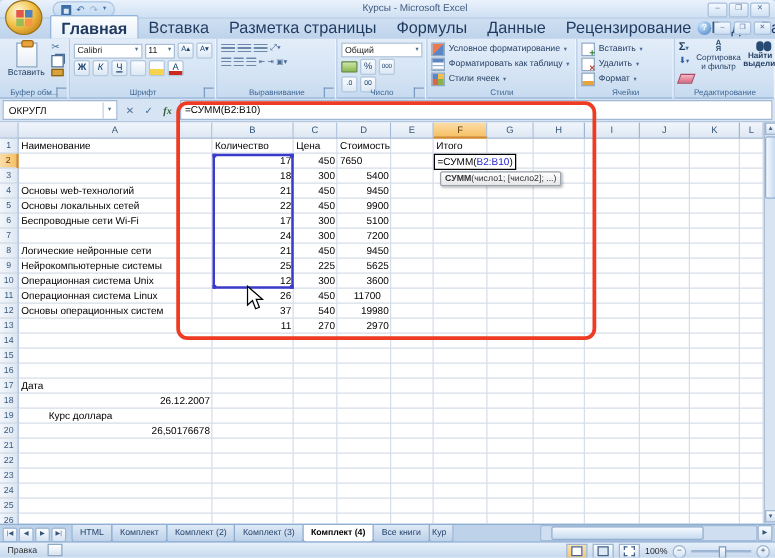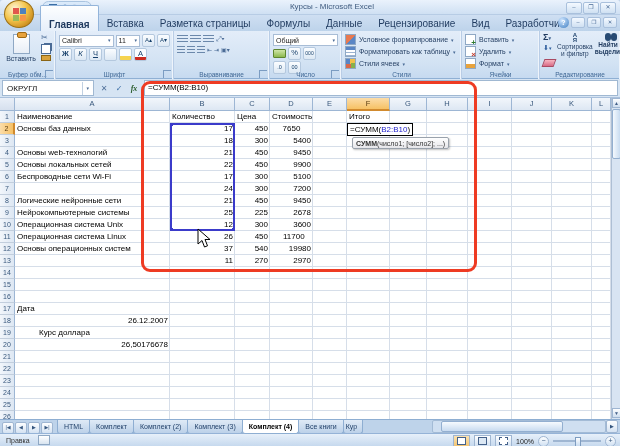--- a/index.html
+++ b/index.html
@@ -27,21 +27,21 @@
   #win-title{left:0;top:2px;width:620px;text-align:center;font-size:8px;color:#3e5a7e;margin-left:22px;}
   #win-btns{right:4px;top:2px;display:flex;gap:1px;}
   .wbtn{width:14px;height:10px;background:linear-gradient(#f4f9ff,#cfe0f2);
     border:1px solid #a9c0dc;border-radius:2px;font-size:6px;line-height:9px;
     text-align:center;color:#4a6b96;}
 
   
   #tabrow{left:0;top:15px;width:620px;height:16px;
     background:linear-gradient(#cfdff2,#bdd3ea);}
   #ribbon-tabs{position:absolute;left:40px;bottom:0;display:flex;}
-  .rtab{font-size:10px;color:#1f3a5f;padding:13px 8px 1px;white-space:nowrap;}
+  .rtab{font-size:13px;color:#1f3a5f;padding:2px 8px 1px;white-space:nowrap;}
   .rtab.active{background:linear-gradient(#fdfeff,#e6effa);border:1px solid #93b4da;
     border-bottom:none;border-radius:2px 2px 0 0;font-weight:bold;}
   #tabrow-right{position:absolute;right:3px;top:2px;display:flex;gap:2px;align-items:center;}
   #help-btn{width:11px;height:11px;border-radius:50%;
     background:radial-gradient(circle at 35% 30%,#cfe6ff,#3f7ec2);
     color:#fff;font-size:7px;font-weight:bold;text-align:center;line-height:11px;}
   .wbtn.small{width:12px;height:9px;font-size:5.5px;line-height:8px;}
 
   
   #ribbon{left:0;top:31px;width:620px;height:48px;
@@ -461,24 +461,23 @@
     <div class="vline abs" style="left: 427px; width: 41px;"></div>
     <div class="vline abs" style="left: 468px; width: 44px;"></div>
     <div class="vline abs" style="left: 512px; width: 40px;"></div>
     <div class="vline abs" style="left: 552px; width: 40px;"></div>
     <div class="vline abs" style="left: 592px; width: 19px;"></div>
     <div class="cell abs" style="left: 15px; top: 13px; width: 155px; text-align: left;">Наименование</div>
     <div class="cell abs" style="left: 170px; top: 13px; width: 65px; text-align: left;">Количество</div>
     <div class="cell abs" style="left: 235px; top: 13px; width: 35px; text-align: left;">Цена</div>
     <div class="cell abs" style="left: 270px; top: 13px; width: 43px; text-align: left;">Стоимость</div>
     <div class="cell abs" style="left: 347px; top: 13px; width: 43px; text-align: left;">Итого</div>
-    <div class="cell abs" style="left: 15px; top: 25px; width: 155px; text-align: left;">Основы баз данных</div>
     <div class="cell abs" style="left: 170px; top: 25px; width: 65px; text-align: right;">17</div>
     <div class="cell abs" style="left: 235px; top: 25px; width: 35px; text-align: right;">450</div>
-    <div class="cell abs" style="left: 270px; top: 25px; width: 43px; text-align: center;">7650</div>
+    <div class="cell abs" style="left: 270px; top: 25px; width: 43px; text-align: left;">7650</div>
     <div class="cell abs" style="left: 170px; top: 37px; width: 65px; text-align: right;">18</div>
     <div class="cell abs" style="left: 235px; top: 37px; width: 35px; text-align: right;">300</div>
     <div class="cell abs" style="left: 270px; top: 37px; width: 43px; text-align: right;">5400</div>
     <div class="cell abs" style="left: 15px; top: 49px; width: 155px; text-align: left;">Основы web-технологий</div>
     <div class="cell abs" style="left: 170px; top: 49px; width: 65px; text-align: right;">21</div>
     <div class="cell abs" style="left: 235px; top: 49px; width: 35px; text-align: right;">450</div>
     <div class="cell abs" style="left: 270px; top: 49px; width: 43px; text-align: right;">9450</div>
     <div class="cell abs" style="left: 15px; top: 61px; width: 155px; text-align: left;">Основы локальных сетей</div>
     <div class="cell abs" style="left: 170px; top: 61px; width: 65px; text-align: right;">22</div>
     <div class="cell abs" style="left: 235px; top: 61px; width: 35px; text-align: right;">450</div>
@@ -490,21 +489,21 @@
     <div class="cell abs" style="left: 170px; top: 85px; width: 65px; text-align: right;">24</div>
     <div class="cell abs" style="left: 235px; top: 85px; width: 35px; text-align: right;">300</div>
     <div class="cell abs" style="left: 270px; top: 85px; width: 43px; text-align: right;">7200</div>
     <div class="cell abs" style="left: 15px; top: 97px; width: 155px; text-align: left;">Логические нейронные сети</div>
     <div class="cell abs" style="left: 170px; top: 97px; width: 65px; text-align: right;">21</div>
     <div class="cell abs" style="left: 235px; top: 97px; width: 35px; text-align: right;">450</div>
     <div class="cell abs" style="left: 270px; top: 97px; width: 43px; text-align: right;">9450</div>
     <div class="cell abs" style="left: 15px; top: 109px; width: 155px; text-align: left;">Нейрокомпьютерные системы</div>
     <div class="cell abs" style="left: 170px; top: 109px; width: 65px; text-align: right;">25</div>
     <div class="cell abs" style="left: 235px; top: 109px; width: 35px; text-align: right;">225</div>
-    <div class="cell abs" style="left: 270px; top: 109px; width: 43px; text-align: right;">2678</div>
+    <div class="cell abs" style="left: 270px; top: 109px; width: 43px; text-align: right;">5625</div>
     <div class="cell abs" style="left: 15px; top: 121px; width: 155px; text-align: left;">Операционная система Unix</div>
     <div class="cell abs" style="left: 170px; top: 121px; width: 65px; text-align: right;">12</div>
     <div class="cell abs" style="left: 235px; top: 121px; width: 35px; text-align: right;">300</div>
     <div class="cell abs" style="left: 270px; top: 121px; width: 43px; text-align: right;">3600</div>
     <div class="cell abs" style="left: 15px; top: 133px; width: 155px; text-align: left;">Операционная система Linux</div>
     <div class="cell abs" style="left: 170px; top: 133px; width: 65px; text-align: right;">26</div>
     <div class="cell abs" style="left: 235px; top: 133px; width: 35px; text-align: right;">450</div>
     <div class="cell abs" style="left: 281px; top: 133px; width: 43px; text-align: left;">11700</div>
     <div class="cell abs" style="left: 15px; top: 145px; width: 155px; text-align: left;">Основы операционных систем</div>
     <div class="cell abs" style="left: 170px; top: 145px; width: 65px; text-align: right;">37</div>

